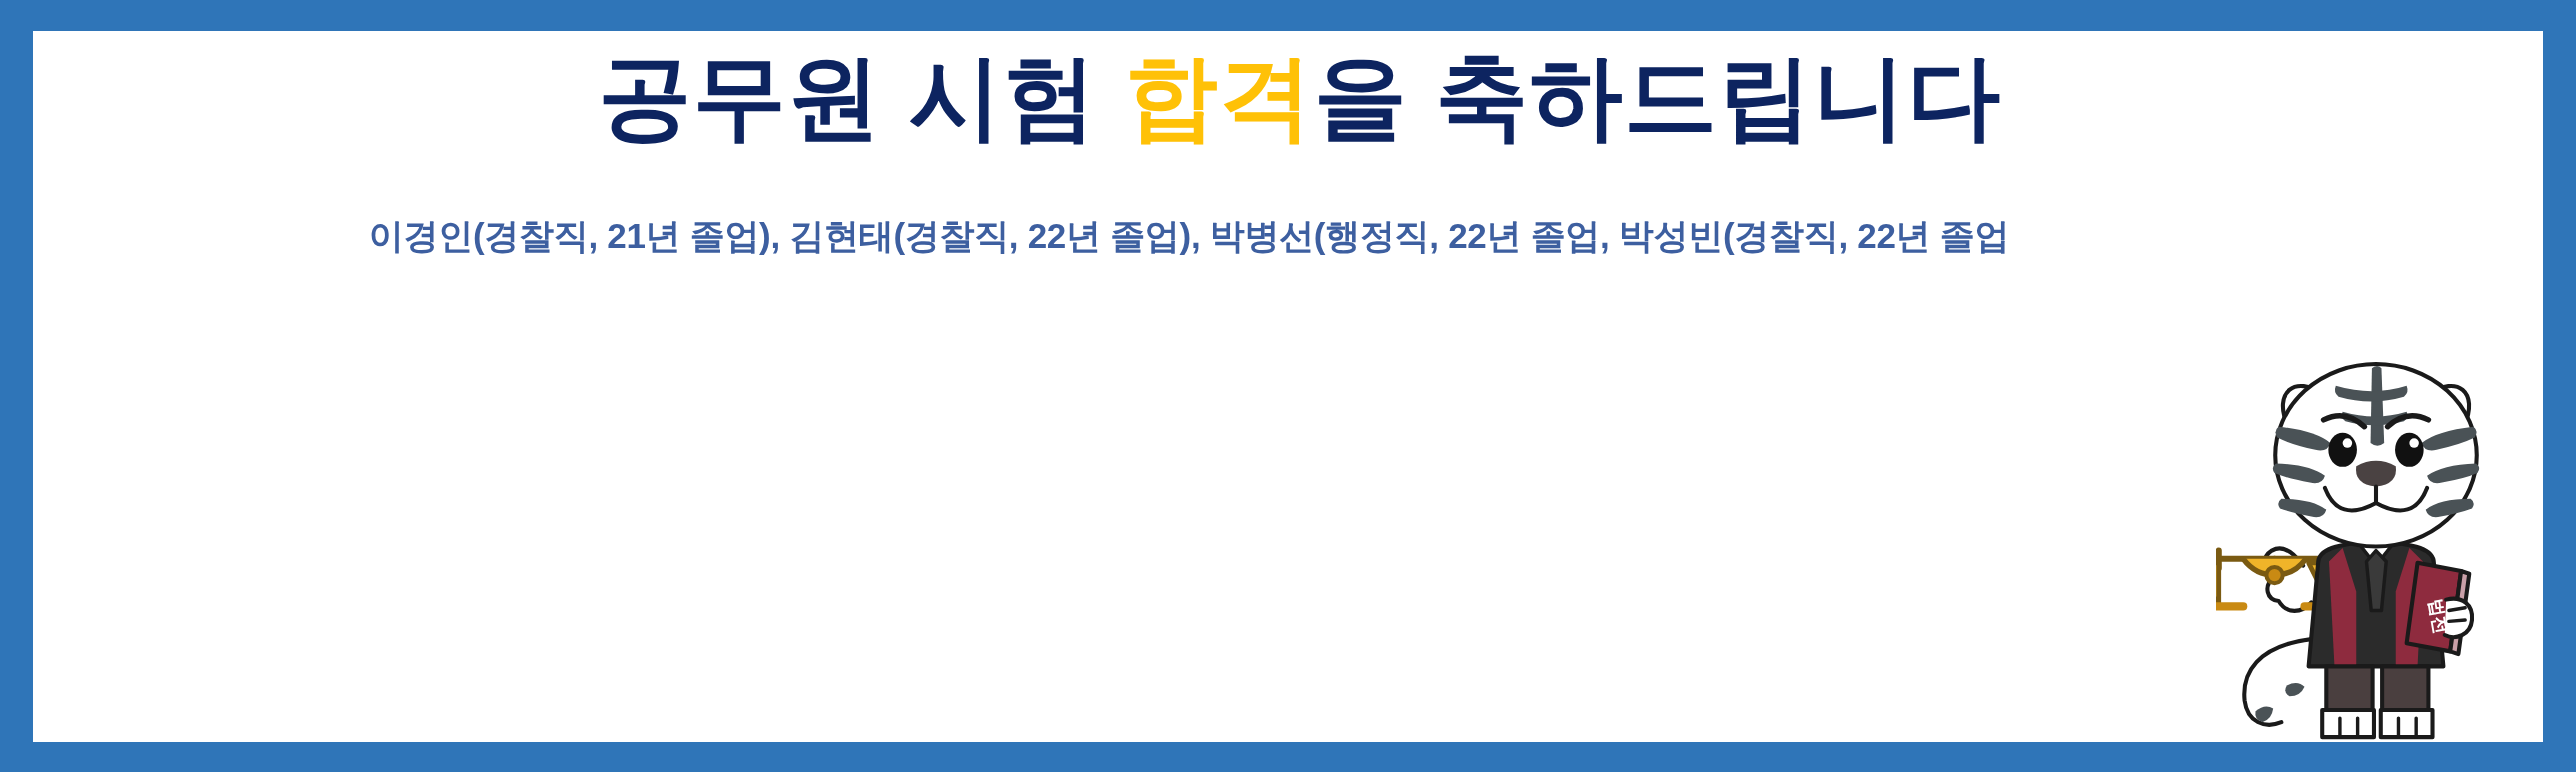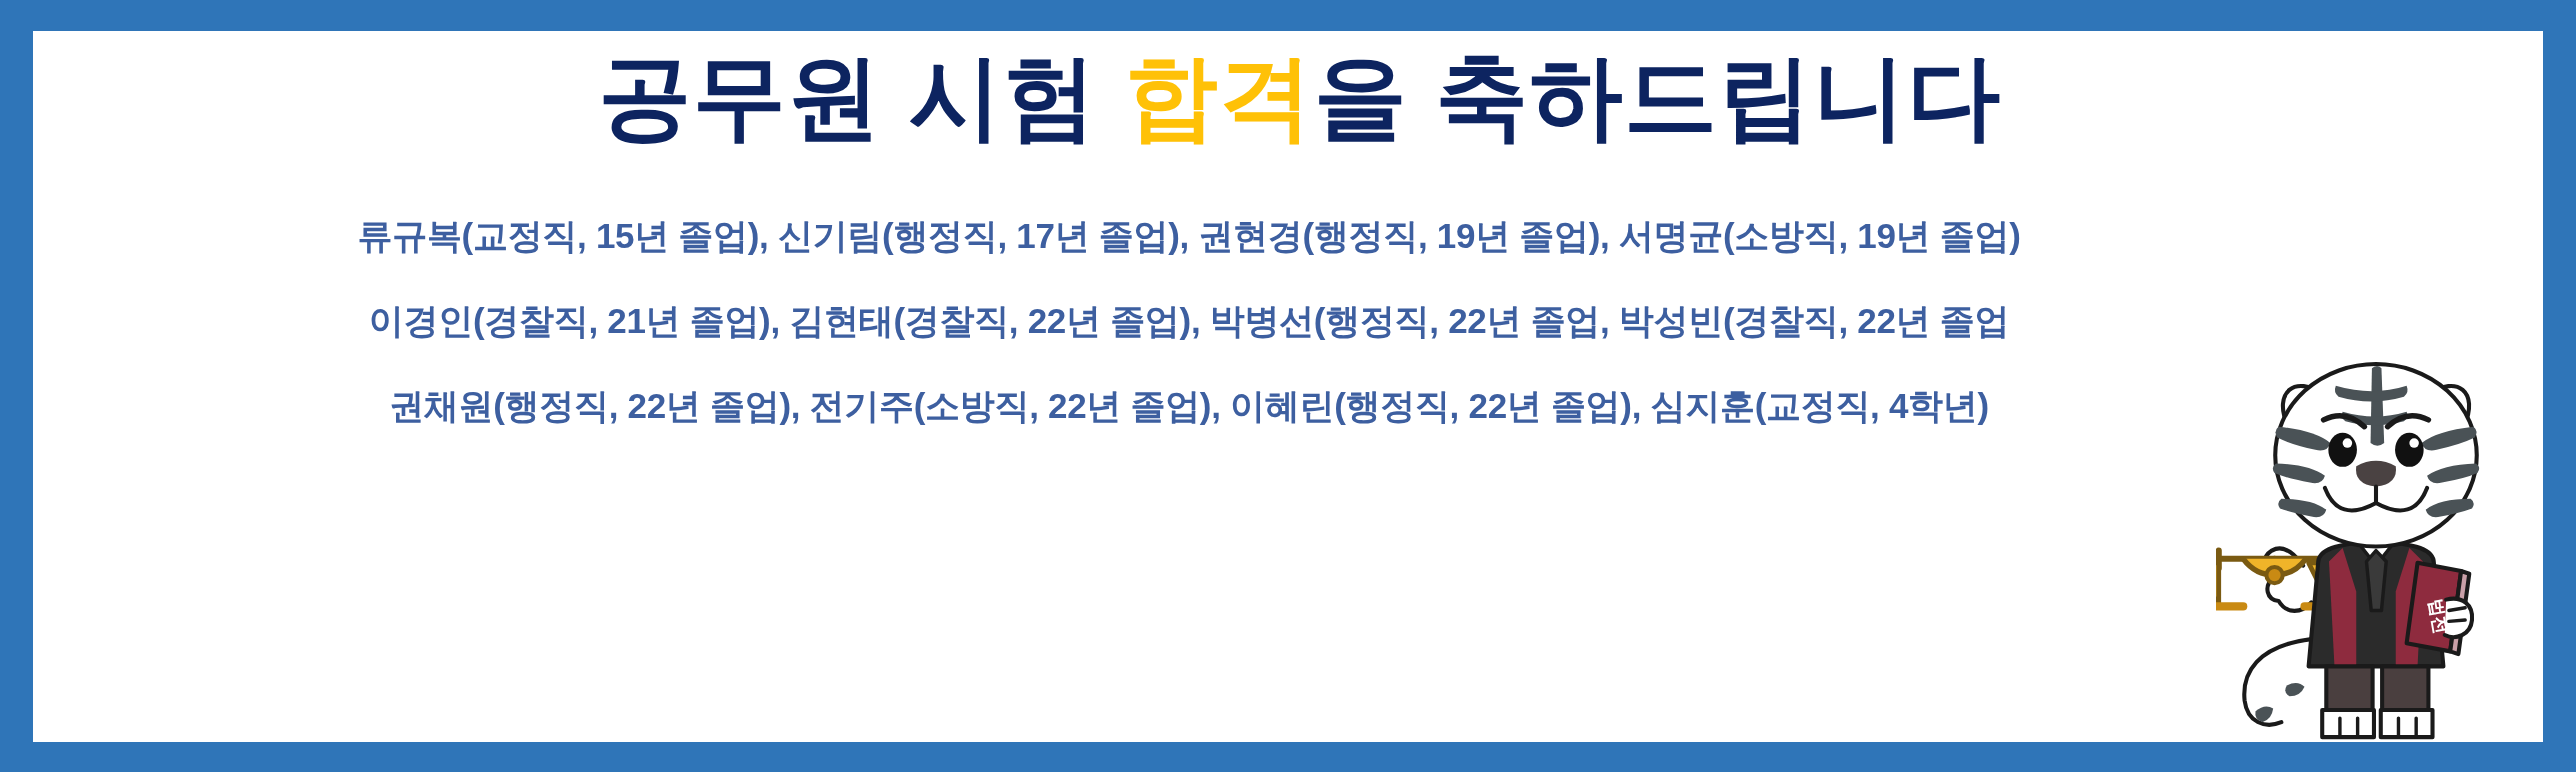--- a/index.html
+++ b/index.html
@@ -86,23 +86,21 @@
 <body>
 
 <div id="banner">
   <div id="canvas">
 
     <div id="title">
       <span>공무원 시험 </span><span class="hl">합격</span><span>을 축하드립니다</span>
     </div>
 
     <div id="namelist">
-      <div class="name-line">류규복(교정직, 15년 졸업), 신기림(행정직, 17년 졸업), 권현경(행정직, 19년 졸업), 서명균(소방직, 19년 졸업)</div>
       <div class="name-line">이경인(경찰직, 21년 졸업), 김현태(경찰직, 22년 졸업), 박병선(행정직, 22년 졸업, 박성빈(경찰직, 22년 졸업</div>
-      <div class="name-line">권채원(행정직, 22년 졸업), 전기주(소방직, 22년 졸업), 이혜린(행정직, 22년 졸업), 심지훈(교정직, 4학년)</div>
     </div>
 
     <div id="mascot">
       <svg viewBox="0 0 470 585" xmlns="http://www.w3.org/2000/svg">
         <g fill="none" stroke="#1a1a1a" stroke-width="6" stroke-linecap="round" stroke-linejoin="round">
 
           <path d="M140 430 C 60 440, 38 480, 42 520 C 46 552, 72 562, 96 552" fill="#ffffff" stroke-width="6"></path>
           <path d="M58 536 q 14 -12 26 -4 q -2 16 -16 20 q -12 -4 -10 -16 z" fill="#4A5256" stroke="none"></path>
           <path d="M104 498 q 16 -8 26 2 q -6 14 -22 14 q -10 -6 -4 -16 z" fill="#4A5256" stroke="none"></path>
 

